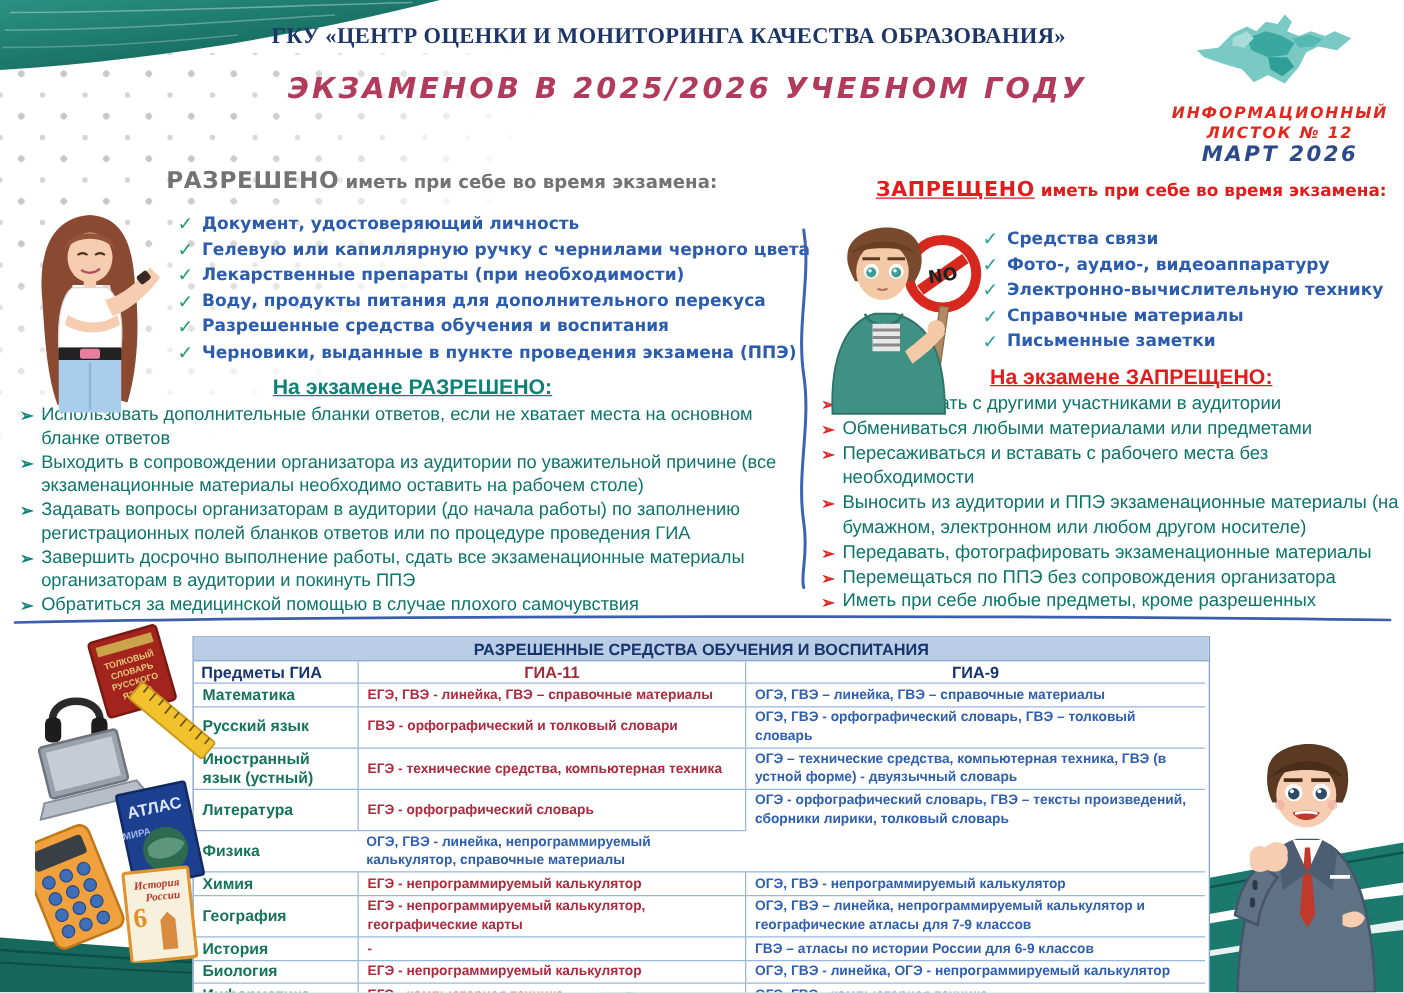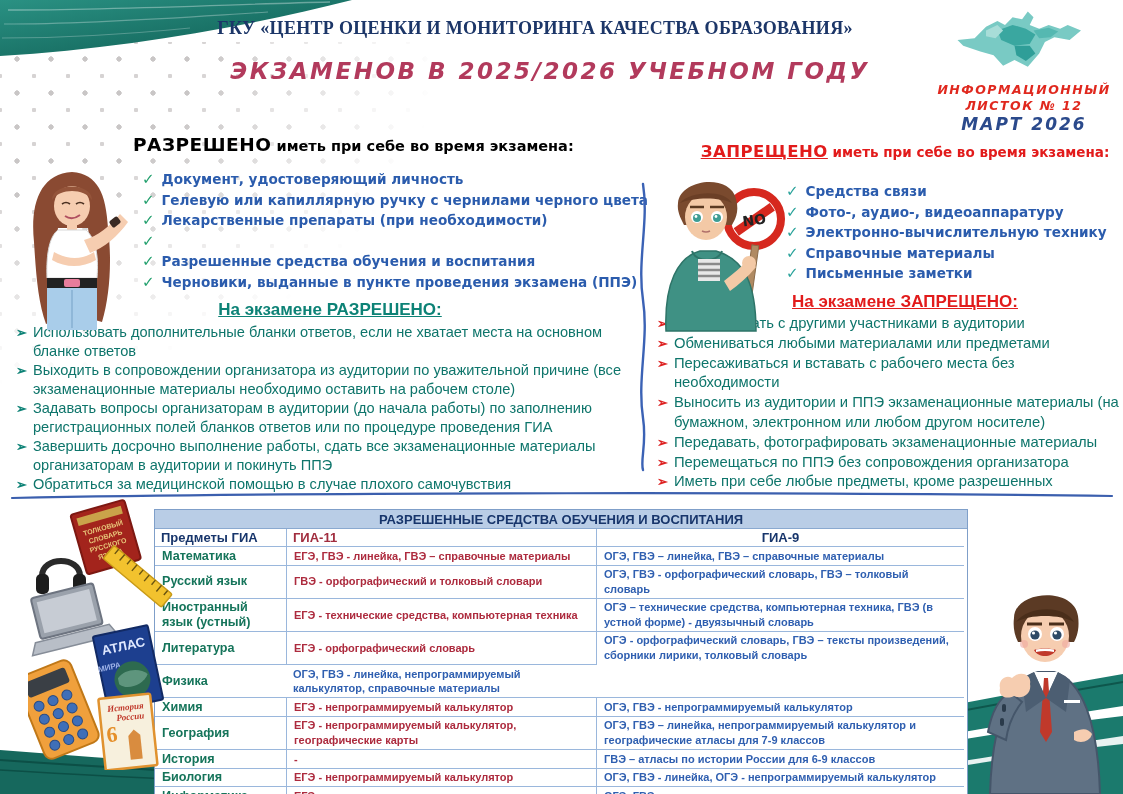--- a/index.html
+++ b/index.html
@@ -22,21 +22,21 @@
     font-family:"DejaVu Sans",sans-serif;font-style:italic;font-weight:bold;
     font-size:23px;line-height:31px;color:#b23a5c;letter-spacing:2.5px;}
   
   .info-box{position:absolute;left:928px;top:2px;width:192px;text-align:center;z-index:3;}
   .info-box .map{margin:0 auto;display:block;}
   .info-red{font-family:"DejaVu Sans",sans-serif;font-style:italic;font-weight:bold;
     font-size:12.5px;line-height:16px;color:#e0281e;letter-spacing:1.5px;}
   .info-navy{font-family:"DejaVu Sans",sans-serif;font-style:italic;font-weight:bold;
     font-size:17px;color:#2b4a8c;letter-spacing:2px;}
   
-  .allowed-heading{position:absolute;left:133px;top:134px;z-index:3;color:#000000;
+  .allowed-heading{position:absolute;left:133px;top:134px;z-index:3;color:#737373;
     font-family:"DejaVu Sans",sans-serif;font-weight:bold;font-size:14.5px;}
   .allowed-heading .big{font-size:18.5px;letter-spacing:.5px;}
   .forbidden-heading{position:absolute;left:690px;top:142px;width:430px;text-align:center;z-index:3;color:#e21b1b;
     font-family:"DejaVu Sans",sans-serif;font-weight:bold;font-size:13.5px;}
   .forbidden-heading .big{font-size:16.5px;text-decoration:underline;letter-spacing:.5px;}
   
   .checklist{position:absolute;z-index:3;}
   .checklist.allowed{left:142px;top:170px;width:510px;}
   .checklist.forbidden{left:786px;top:182px;width:330px;}
   .check-item{display:flex;gap:7px;align-items:flex-start;margin-bottom:1px;}
@@ -62,21 +62,21 @@
   
   .v-divider{position:absolute;left:634px;top:182px;z-index:3;}
   .h-divider{position:absolute;left:8px;top:490px;z-index:3;}
   
   .gia-table{position:absolute;left:154px;top:509px;width:812px;z-index:3;background:#fff;
     border:1.5px solid #7f9fc9;font-family:"Liberation Sans",sans-serif;}
   .tband{background:#b9cde6;text-align:center;font-weight:bold;color:#17356b;font-size:13px;
     padding:2px 0 1px 0;border-bottom:1px solid #8aa9d0;}
   .thead-row,.trow{display:grid;grid-template-columns:131px 311px 367px;}
   .thead-row > div{color:#17356b;font-weight:bold;font-size:13px;padding:1px 6px;}
-  .thead-row .h2{color:#a12d3e;border-left:1px solid #9ab7dc;border-right:1px solid #9ab7dc;}
+  .thead-row .h2{text-align:center;color:#a12d3e;border-left:1px solid #9ab7dc;border-right:1px solid #9ab7dc;}
   .thead-row .h3{text-align:center;}
   .trow > div{border-top:1px solid #9ab7dc;padding:1.5px 7px;font-weight:bold;display:flex;align-items:center;}
   .trow .c1{color:#15745a;font-size:12.6px;line-height:14.5px;}
   .trow .c2{color:#ad2b3e;font-size:11px;line-height:14.6px;border-left:1px solid #9ab7dc;border-right:1px solid #9ab7dc;}
   .trow .c3{color:#2f5fb0;font-size:11px;line-height:14.6px;}
   
   .illus{position:absolute;z-index:3;}
   #girl{left:2px;top:156px;}
   #boy{left:650px;top:163px;}
   #books{left:28px;top:498px;}
@@ -136,20 +136,21 @@
         <span class="check-text">Гелевую или капиллярную ручку с чернилами черного цвета</span>
       </div>
 
       <div class="check-item">
         <span class="check">✓</span>
         <span class="check-text">Лекарственные препараты (при необходимости)</span>
       </div>
 
       <div class="check-item">
         <span class="check">✓</span>
+        <span class="check-text">Воду, продукты питания для дополнительного перекуса</span>
       </div>
 
       <div class="check-item">
         <span class="check">✓</span>
         <span class="check-text">Разрешенные средства обучения и воспитания</span>
       </div>
 
       <div class="check-item">
         <span class="check">✓</span>
         <span class="check-text">Черновики, выданные в пункте проведения экзамена (ППЭ)</span>

